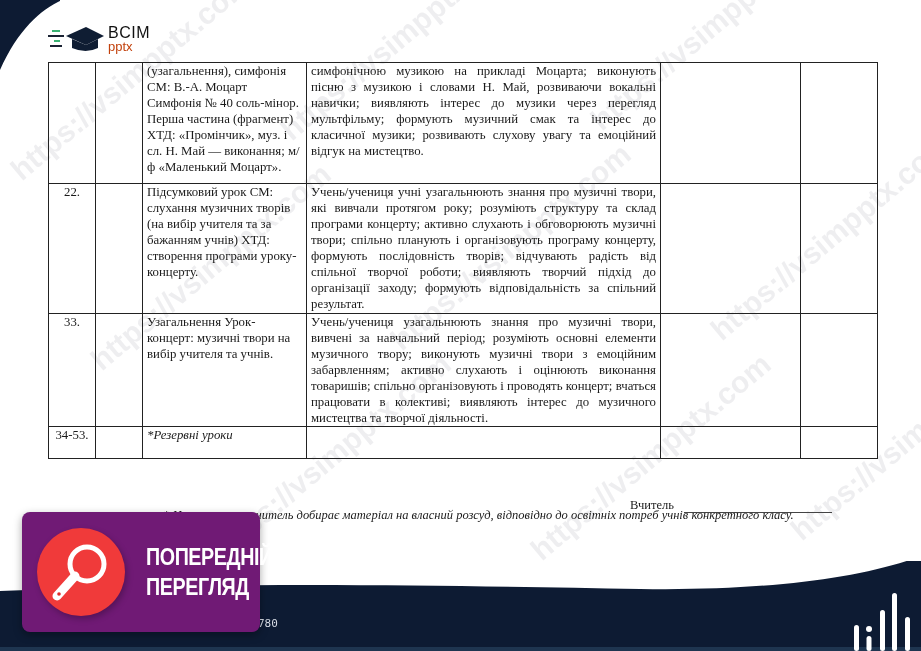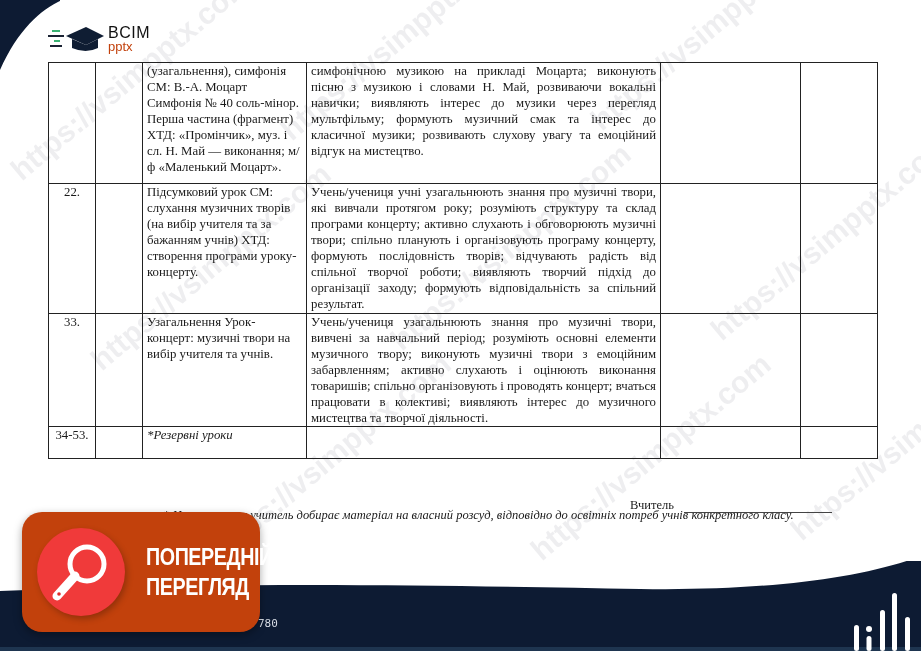--- a/index.html
+++ b/index.html
@@ -46,21 +46,21 @@
     font-size: 12.5px; display: flex; align-items: flex-end; gap: 10px;
   }
   .sig-line { width: 148px; border-bottom: 1px solid #444; height: 14px; }
 
   .bottom-wave {
     position: absolute; left: 0; bottom: 0; width: 921px; height: 90px;
   }
 
   .preview-badge {
     position: absolute; left: 22px; top: 512px; width: 238px; height: 120px;
-    background: #c2410c; border-radius: 20px;
+    background: #701a75; border-radius: 8px;
     box-shadow: 0 3px 8px rgba(0,0,0,0.35);
     display: flex; align-items: center;
   }
   .preview-circle {
     position: absolute; left: 15px; top: 16px; width: 88px; height: 88px; border-radius: 50%;
     background: #f03a3a; box-shadow: 2px 3px 6px rgba(0,0,0,0.25);
   }
   .preview-text {
     position: absolute; left: 124px; top: 30px;
     font-family: "Liberation Sans", sans-serif; font-weight: bold;

